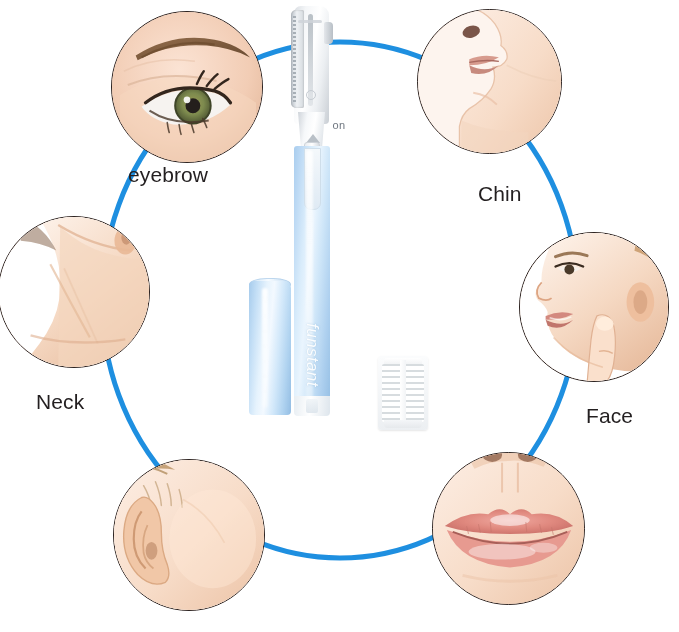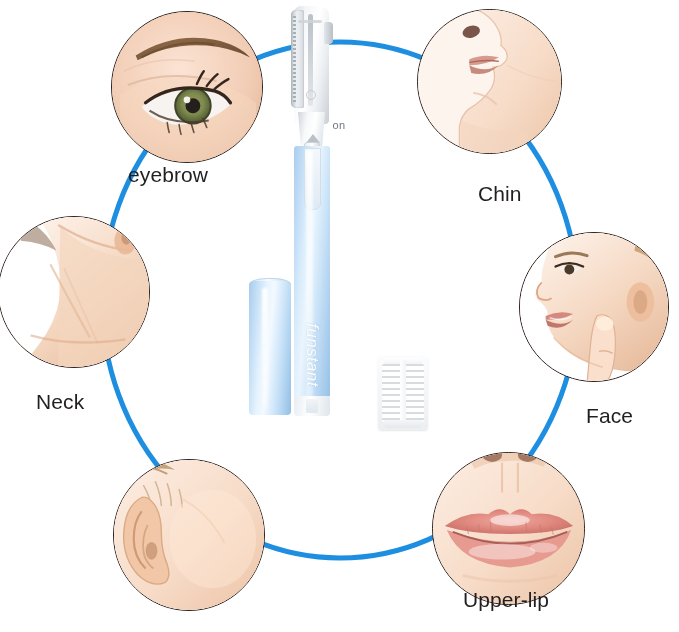--- a/index.html
+++ b/index.html
@@ -384,21 +384,20 @@
 
       <ellipse cx="78" cy="68" rx="20" ry="6" fill="#ffffff" opacity=".55"></ellipse>
       <ellipse cx="70" cy="100" rx="34" ry="8" fill="#ffffff" opacity=".42"></ellipse>
       <ellipse cx="112" cy="96" rx="14" ry="5" fill="#ffffff" opacity=".35"></ellipse>
 
       <path d="M34 74 l2 8 M46 72 l2 9 M58 70 l1 10 M94 70 l1 10 M108 72 l2 9 M120 75 l2 8" stroke="#c4746c" stroke-width="1.1" fill="none" opacity=".55"></path>
 
       <path d="M30 124 Q78 136 126 124" stroke="#ecc4a8" stroke-width="3" fill="none" opacity=".5"></path>
     </svg>
   </div>
-  <div class="label" style="left:463px;top:588px;">Upper-lip</div>
 
   <div id="product">
 
     <div class="head-body"></div>
     <div class="blade-plate"></div>
     <div class="blade-slot"></div>
     <div class="head-tab"></div>
     <div class="head-notch"></div>
     <div class="head-dot"></div>
     <div class="head-taper"></div>

